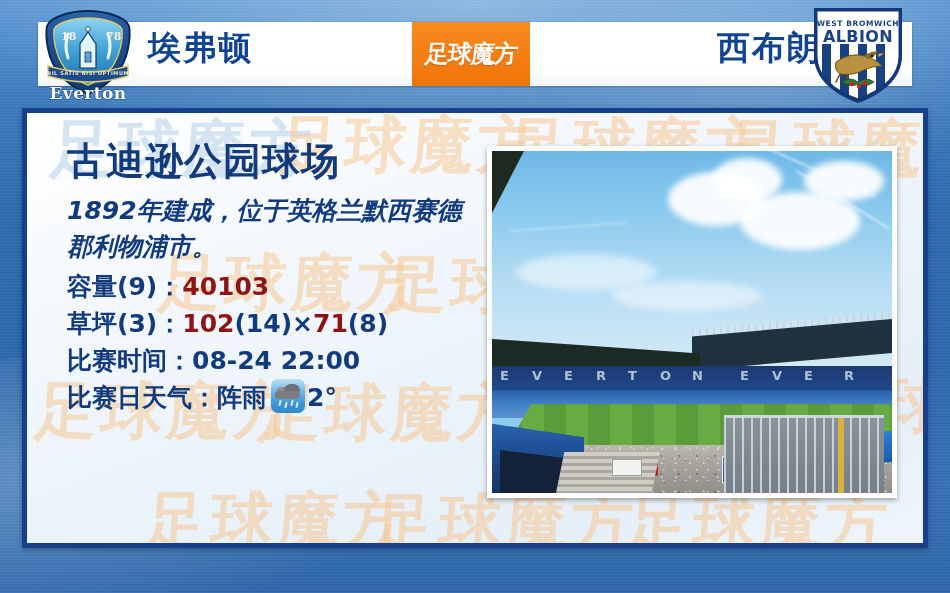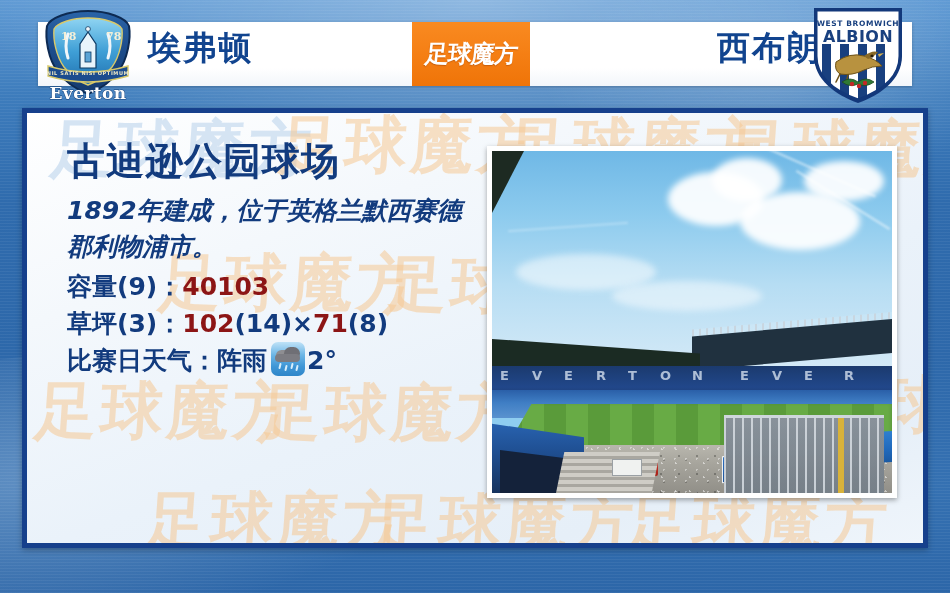--- a/index.html
+++ b/index.html
@@ -517,20 +517,23 @@
       <div class="info-line" id="desc-line">1892年建成，位于英格兰默西赛德郡利物浦市。</div>
 
       <div class="info-line">
         <span>容量(9)</span><span class="sep">：</span><span class="val-red">40103</span>
       </div>
 
       <div class="info-line">
         <span>草坪(3)</span><span class="sep">：</span><span class="val-red">102</span><span>(14)</span><span>×</span><span class="val-red">71</span><span>(8)</span>
       </div>
 
+      <div class="info-line">
+        <span>比赛时间</span><span class="sep">：</span><span>08-24 22:00</span>
+      </div>
 
       <div class="info-line" id="weather-line">
         <span>比赛日天气</span>
           <span class="sep">：</span>
           <span>阵雨</span>
         <span id="weather-icon">
           <span class="cloud-a"></span>
           <span class="cloud-b"></span>
           <span class="cloud-c"></span>
           <span class="drop" style="left:8px;  top:21px;"></span>

